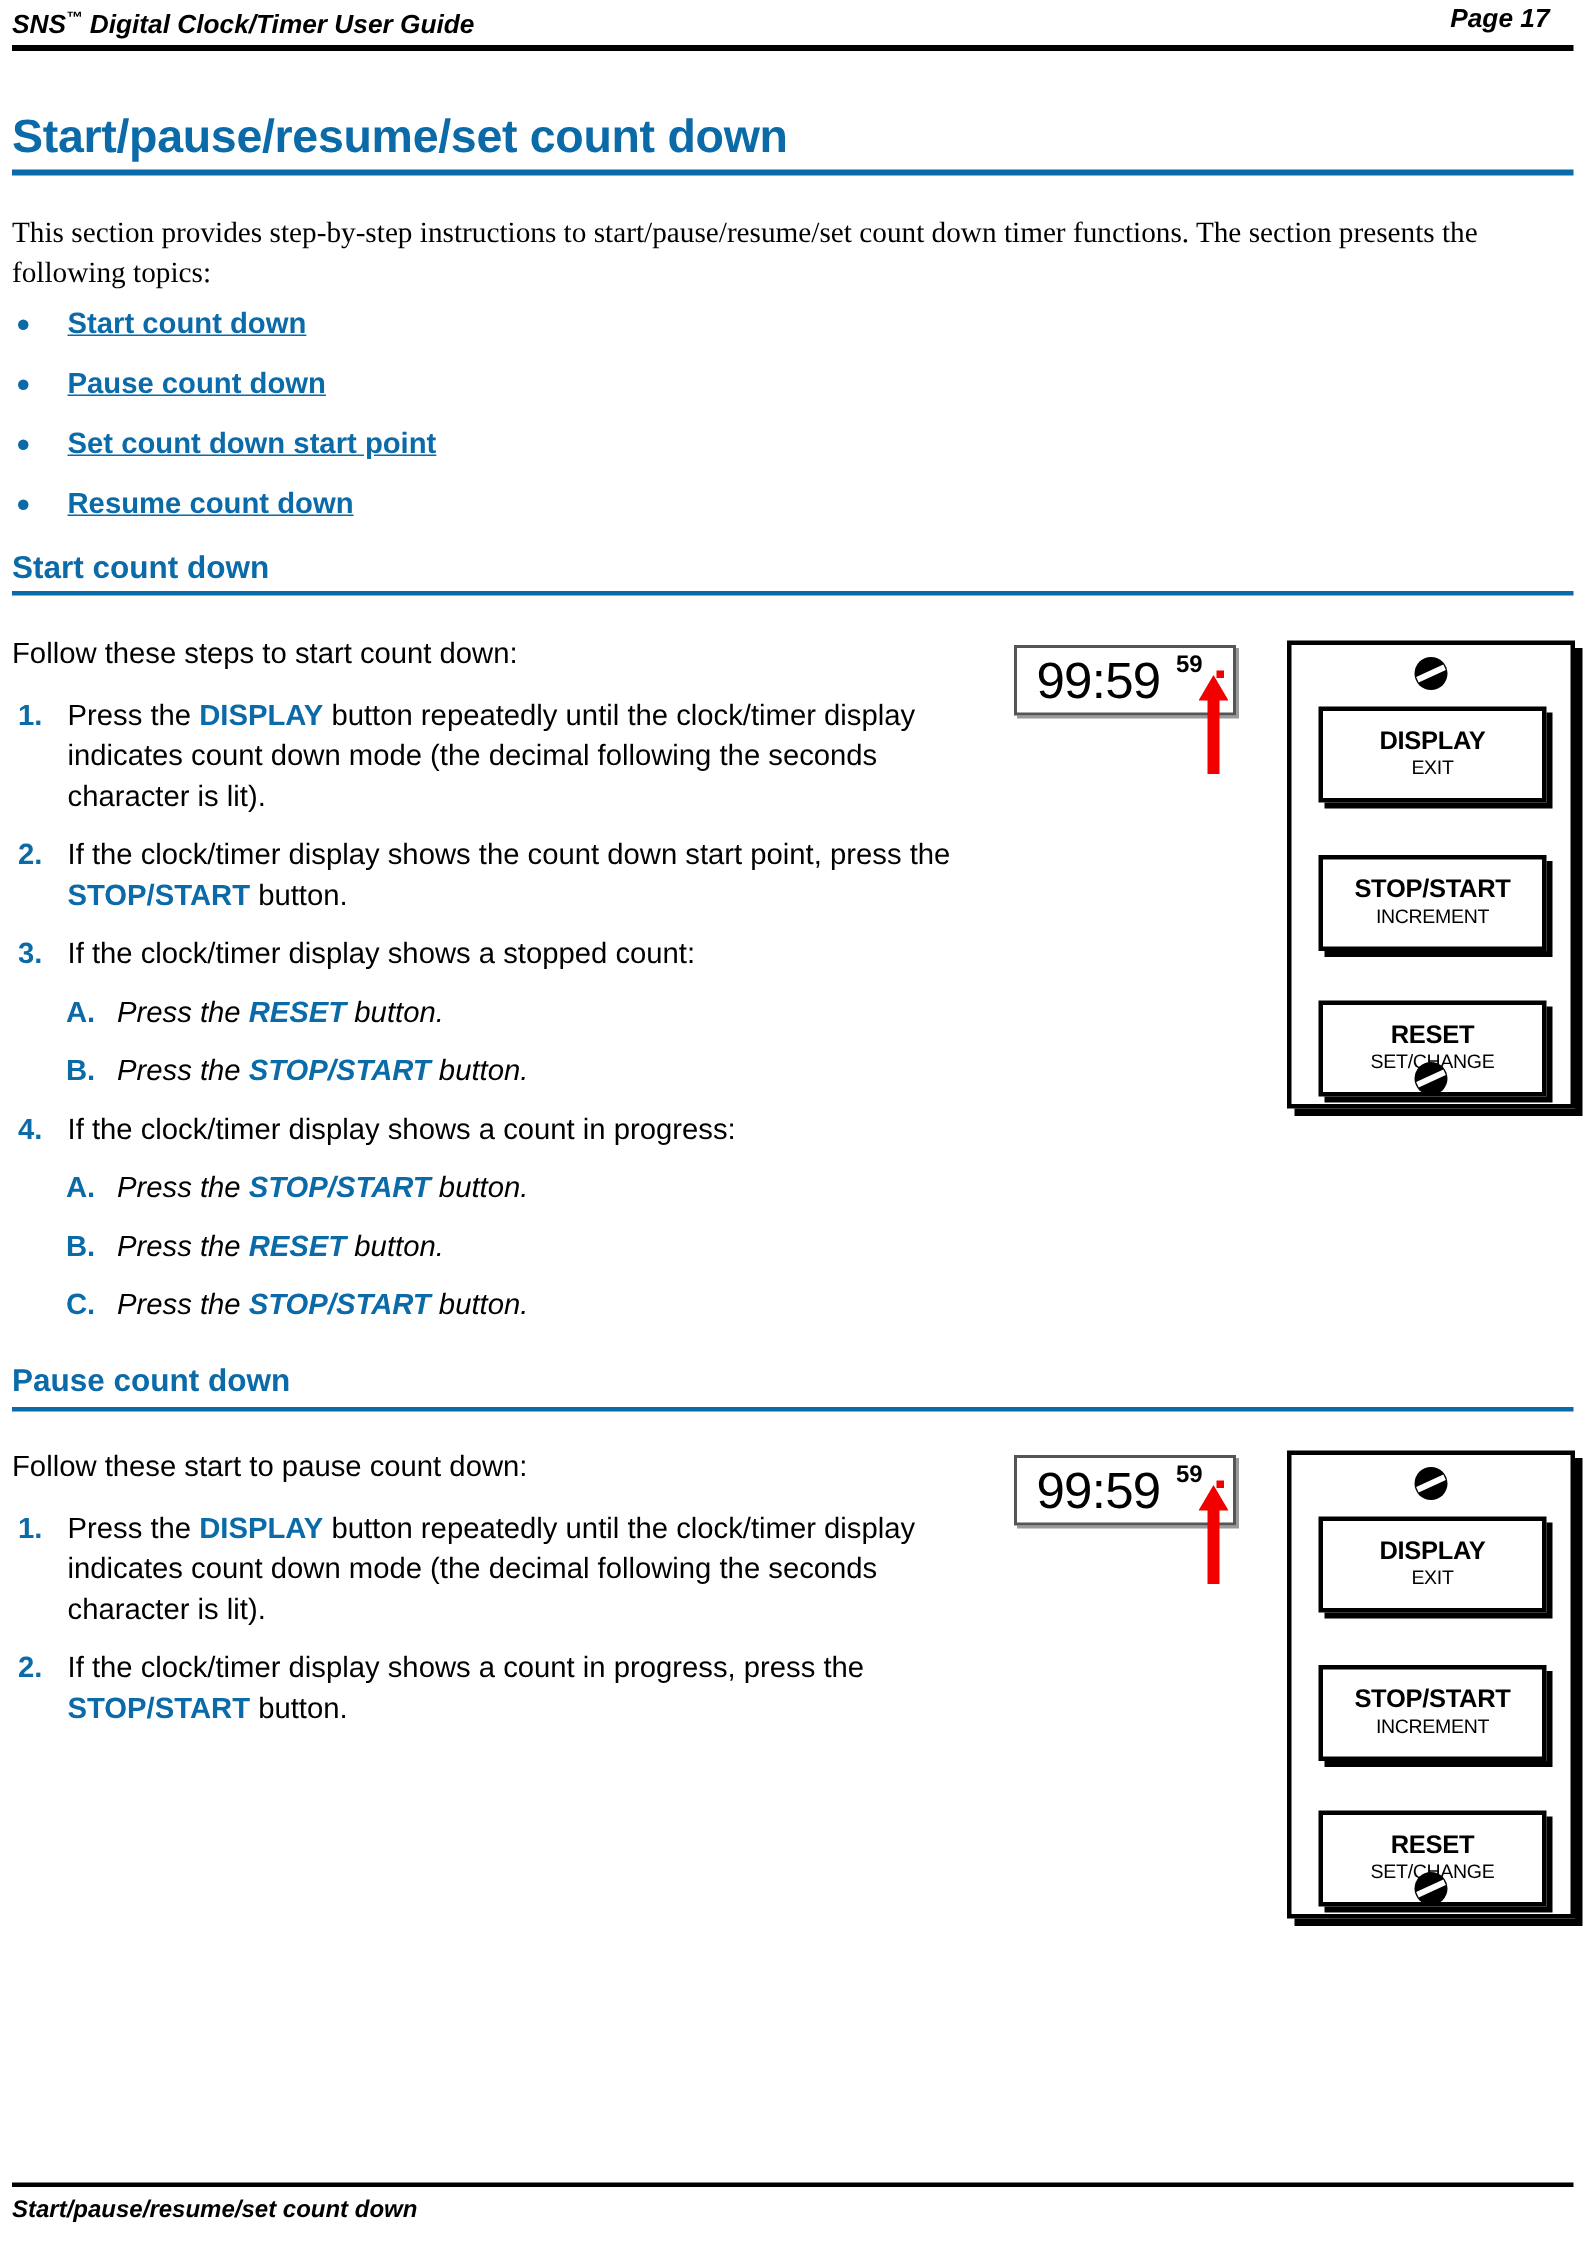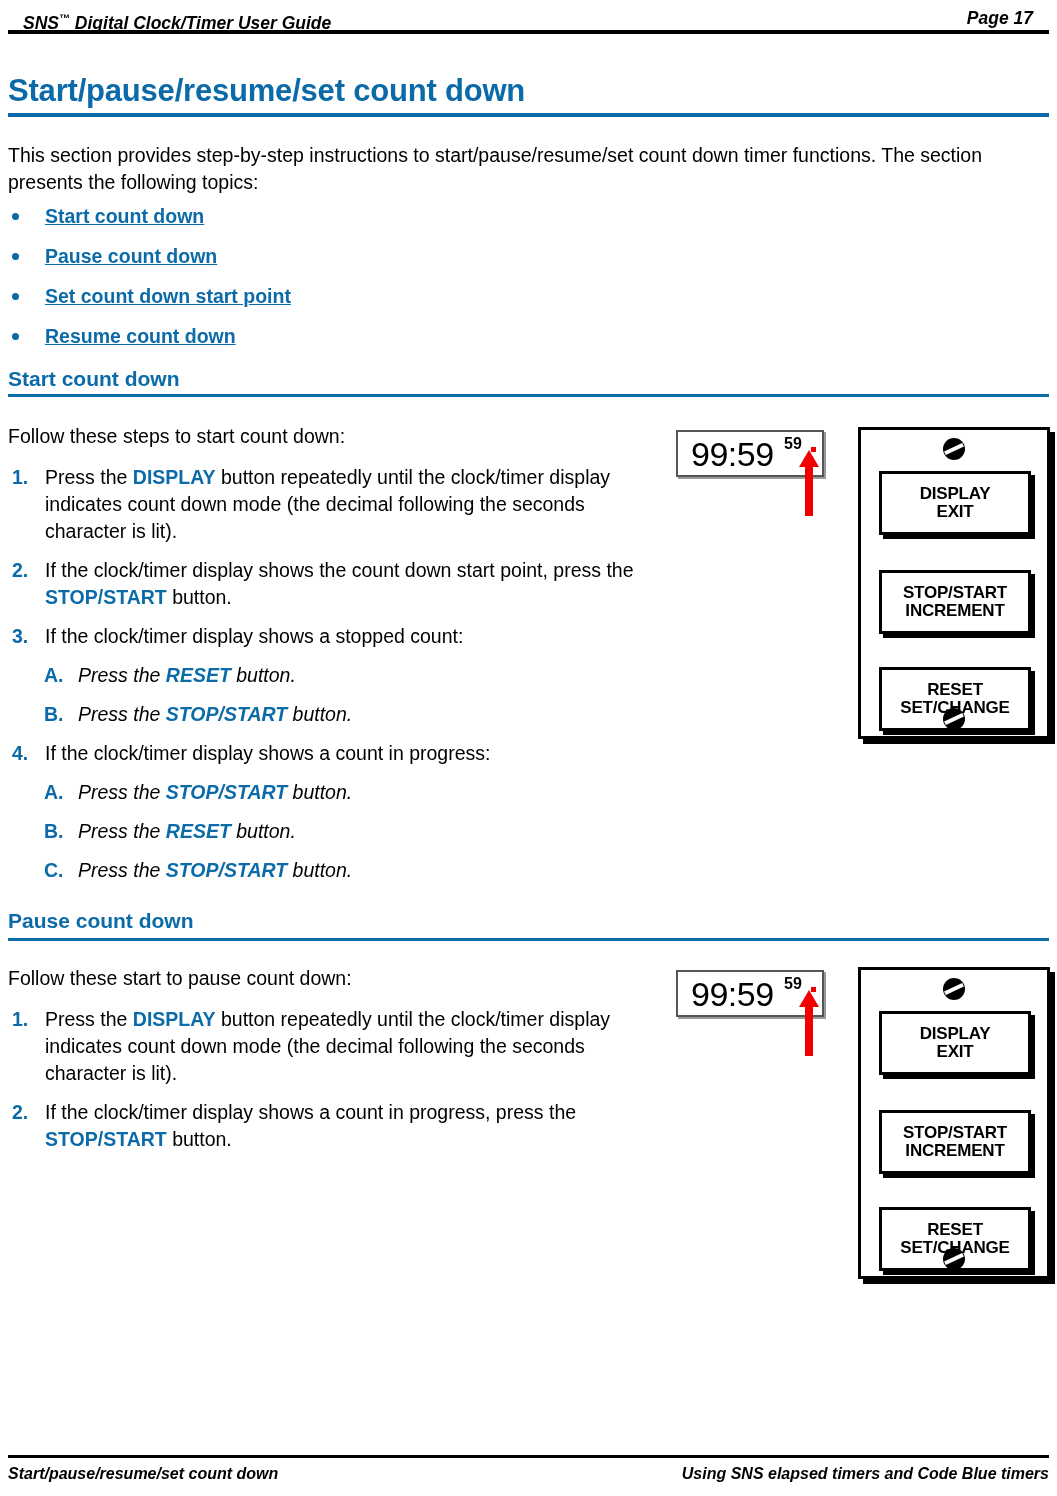--- a/index.html
+++ b/index.html
@@ -28,23 +28,22 @@
     left: 8px; top: 2px;
     width: 1041px;
     height: 30px;
   }
   .hdr-left, .hdr-right {
     position: absolute;
     top: 0;
     font-size: 17.5px;
     font-weight: bold;
     font-style: italic;
-    line-height: 32px;
-    white-space: nowrap;
-    margin-left: 15px;
+    line-height: 20px;
+    white-space: nowrap;
   }
   .hdr-left { left: 0; }
   .hdr-right { right: 16px; font-style: italic; }
   .hdr-tm {
     font-size: 11px;
     vertical-align: super;
     font-style: italic;
     font-weight: bold;
   }
   .hdr-rule {
@@ -74,20 +73,21 @@
     background: #0b6aa8;
   }
 
   
   .intro {
     position: absolute;
     left: 8px; top: 142px;
     width: 1035px;
     font-size: 19.5px;
     line-height: 27px;
+    font-family: Liberation Serif, serif;
   }
 
   
   .bullets {
     position: absolute;
     left: 8px; top: 203px;
     width: 600px;
   }
   .bullet-row {
     position: relative;
@@ -265,22 +265,22 @@
     cursor: pointer;
   }
   .btn-primary {
     font-size: 17px;
     font-weight: bold;
     line-height: 20px;
     margin-top: 10px;
     letter-spacing: -0.2px;
   }
   .btn-secondary {
-    font-size: 17px;
-    font-weight: bold;
+    font-size: 13px;
+    font-weight: normal;
     line-height: 16px;
     letter-spacing: -0.2px;
   }
   .btn-1 { top: 41px; }
   .btn-2 { top: 140px; }
   .btn-3 { top: 237px; }
 
   
   .ftr-rule {
     position: absolute;
@@ -447,15 +447,14 @@
     </div>
     <div class="btn btn-3">
       <div class="btn-primary">RESET</div>
       <div class="btn-secondary">SET/CHANGE</div>
     </div>
     <span class="screw screw-bot"></span>
   </div>
 
   <div class="ftr-rule"></div>
   <div class="ftr-left">Start/pause/resume/set count down</div>
-  <div class="ftr-right">Using SNS elapsed timers and Code Blue timers</div>
 
 </div>
 
 </body></html>

